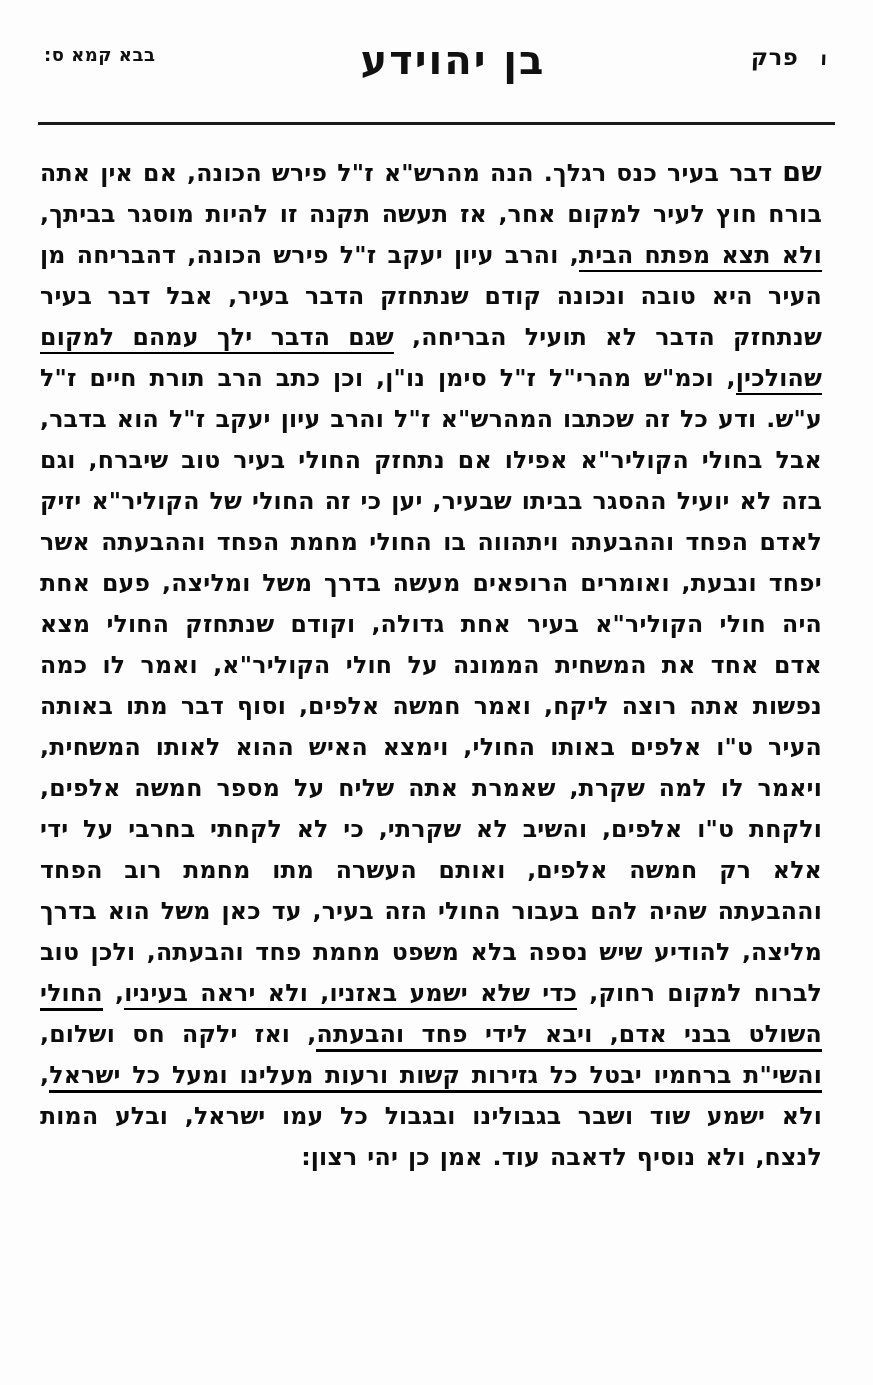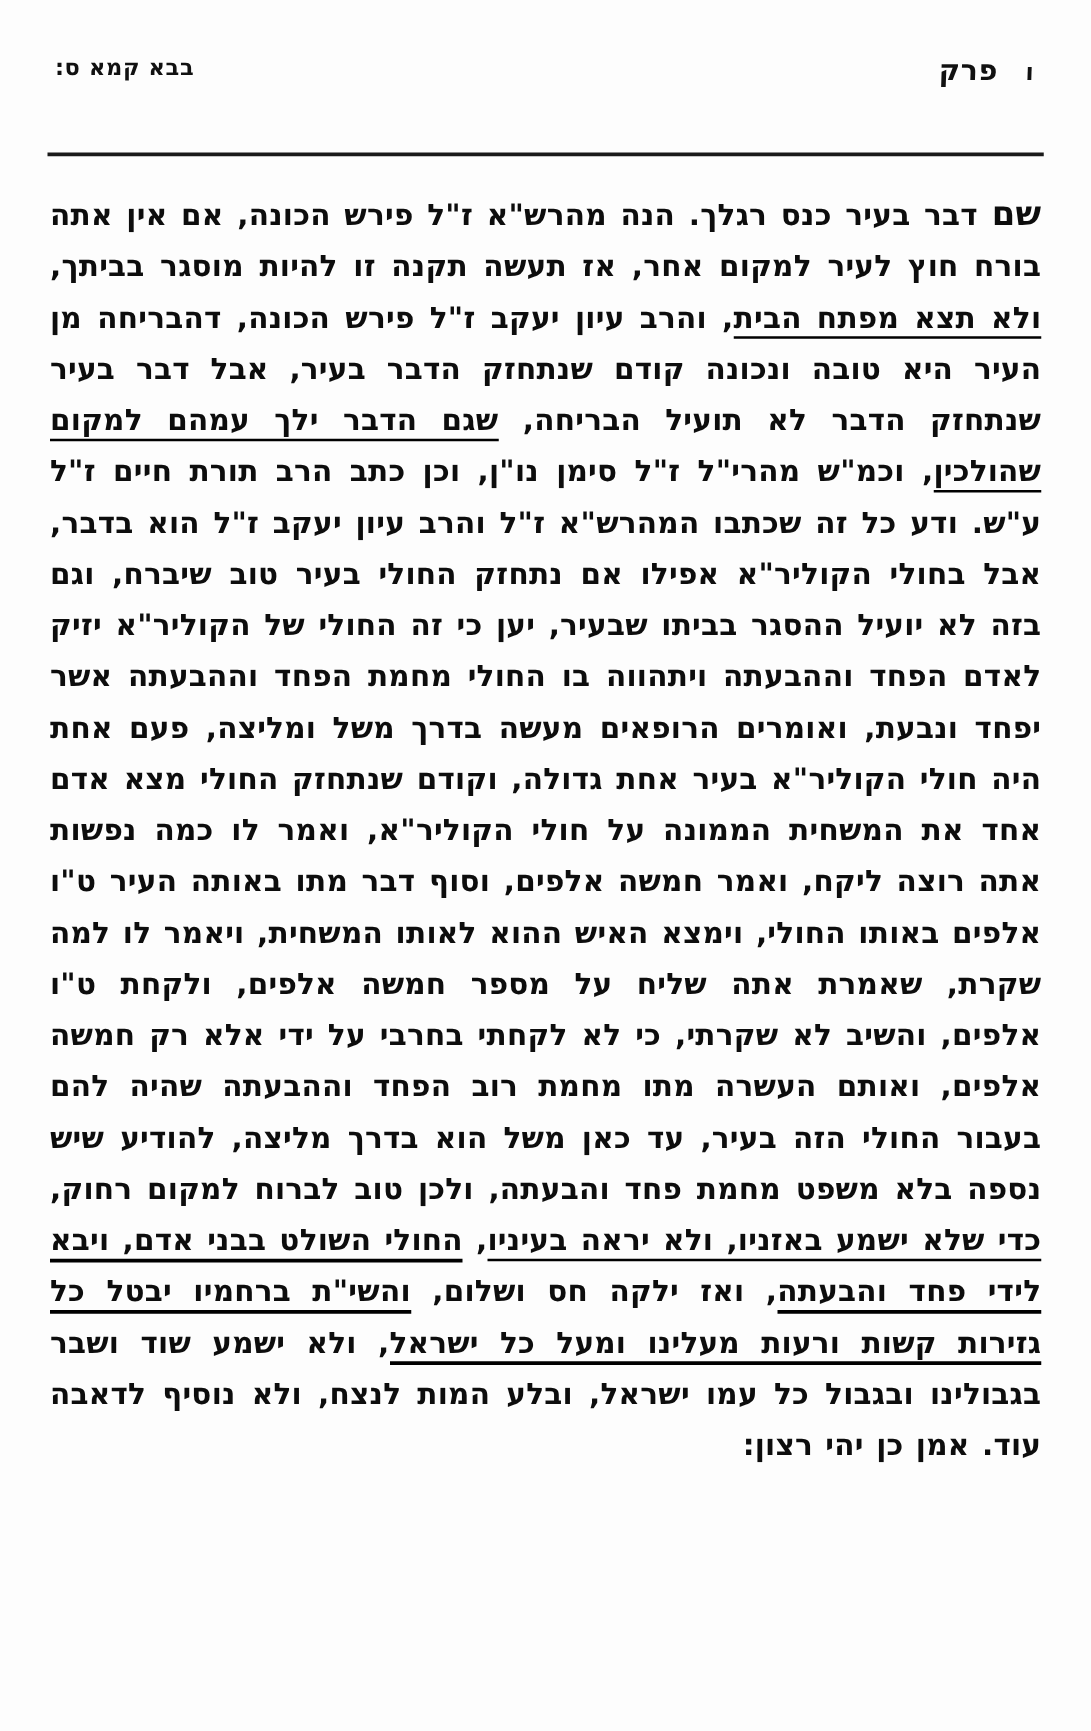--- a/index.html
+++ b/index.html
@@ -78,21 +78,21 @@
     text-align-last: auto;
     font-size: 23.6px;
     line-height: 41px;
     letter-spacing: 0.2px;
     word-spacing: 1.5px;
     padding: 0 6px;
     font-weight: 600;
     color: #0d0d0d;
   }
   .body-text p {
-    margin: 0 0 0 0;
+    margin: 0 11px 0 0;
     text-indent: 0;
   }
   .lead {
     font-size: 27px;
     font-weight: bold;
   }
   .ul {
     border-bottom: 2.5px solid #000;
     padding-bottom: 1px;
   }
@@ -104,20 +104,21 @@
 </head>
 <body>
 
 <div class="page">
 
   <div class="header">
     <div class="header-right">
       <span class="header-chapter-num">ו</span>
       <span class="header-chapter">פרק</span>
     </div>
+    <div class="header-title">בן יהוידע</div>
     <div class="header-left">בבא קמא ס:</div>
   </div>
 
   <div class="rule"></div>
 
   <div class="body-text">
     <p class="para" id="para-1"><span class="lead">שם</span><span> דבר בעיר כנס רגלך. הנה מהרש"א ז"ל פירש הכונה, אם אין אתה בורח חוץ לעיר למקום אחר, אז תעשה תקנה זו להיות מוסגר בביתך, </span><span class="ul">ולא תצא מפתח הבית</span><span>, והרב עיון יעקב ז"ל פירש הכונה, דהבריחה מן העיר היא טובה ונכונה קודם שנתחזק הדבר בעיר, אבל דבר בעיר שנתחזק הדבר לא תועיל הבריחה, </span><span class="ul">שגם הדבר ילך עמהם למקום שהולכין</span><span>, וכמ"ש מהרי"ל ז"ל סימן נו"ן, וכן כתב הרב תורת חיים ז"ל ע"ש. ודע כל זה שכתבו המהרש"א ז"ל והרב עיון יעקב ז"ל הוא בדבר, אבל בחולי הקוליר"א אפילו אם נתחזק החולי בעיר טוב שיברח, וגם בזה לא יועיל ההסגר בביתו שבעיר, יען כי זה החולי של הקוליר"א יזיק לאדם הפחד וההבעתה ויתהווה בו החולי מחמת הפחד וההבעתה אשר יפחד ונבעת, ואומרים הרופאים מעשה בדרך משל ומליצה, פעם אחת היה חולי הקוליר"א בעיר אחת גדולה, וקודם שנתחזק החולי מצא אדם אחד את המשחית הממונה על חולי הקוליר"א, ואמר לו כמה נפשות אתה רוצה ליקח, ואמר חמשה אלפים, וסוף דבר מתו באותה העיר ט"ו אלפים באותו החולי, וימצא האיש ההוא לאותו המשחית, ויאמר לו למה שקרת, שאמרת אתה שליח על מספר חמשה אלפים, ולקחת ט"ו אלפים, והשיב לא שקרתי, כי לא לקחתי בחרבי על ידי אלא רק חמשה אלפים, ואותם העשרה מתו מחמת רוב הפחד וההבעתה שהיה להם בעבור החולי הזה בעיר, עד כאן משל הוא בדרך מליצה, להודיע שיש נספה בלא משפט מחמת פחד והבעתה, ולכן טוב לברוח למקום רחוק, </span><span class="ul">כדי שלא ישמע באזניו, ולא יראה בעיניו</span><span>, </span><span class="ul-thick">החולי השולט בבני אדם, ויבא לידי פחד והבעתה</span><span>, ואז ילקה חס ושלום, </span><span class="ul-thick">והשי"ת ברחמיו יבטל כל גזירות קשות ורעות מעלינו ומעל כל ישראל</span><span>, ולא ישמע שוד ושבר בגבולינו ובגבול כל עמו ישראל, ובלע המות לנצח, ולא נוסיף לדאבה עוד. אמן כן יהי רצון:</span></p>
   </div>
 
 </div>

